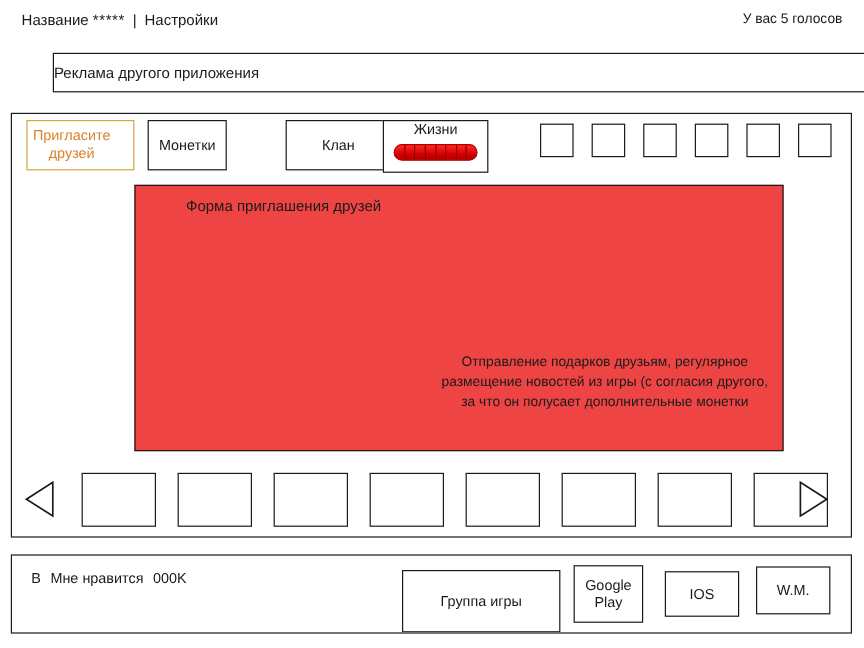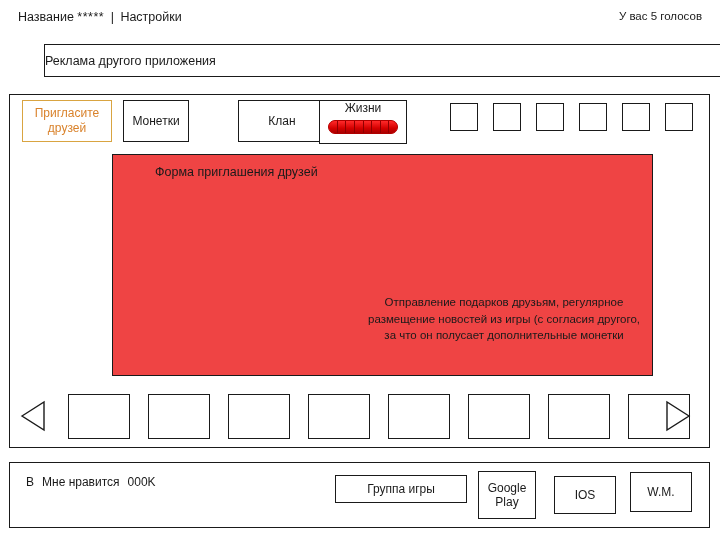--- a/index.html
+++ b/index.html
@@ -87,20 +87,21 @@
     text-align: center;
     font-size: 12px;
     line-height: 1.25;
   }
   .tab-invite {
     left: 12px; top: 5px;
     width: 90px; height: 42px;
     border: 1px solid #d9a441;
     color: #d9822b;
     padding: 0 19px;
+    justify-content: flex-end;
   }
   .tab-coins {
     left: 113px; top: 5px;
     width: 66px; height: 42px;
   }
   .tab-clan {
     left: 228px; top: 5px;
     width: 88px; height: 42px;
   }
   .tab-lives {
@@ -222,21 +223,21 @@
     box-sizing: border-box;
     border: 1px solid #1a1a1a;
     background: #ffffff;
     display: flex;
     align-items: center;
     justify-content: center;
     text-align: center;
     font-size: 12px;
     line-height: 1.2;
   }
-  .btn-group  { left: 325px; top: 12px; width: 132px; height: 28px; }
+  .btn-group  { left: 325px; top: 12px; width: 132px; height: 52px; }
   .btn-gplay  { left: 468px; top: 8px;  width: 58px;  height: 48px; }
   .btn-ios    { left: 544px; top: 13px; width: 62px;  height: 38px; }
   .btn-wm     { left: 620px; top: 9px;  width: 62px;  height: 40px; }
 </style>
 </head>
 <body>
 
 <div class="screen">
 
   <div class="topbar">

